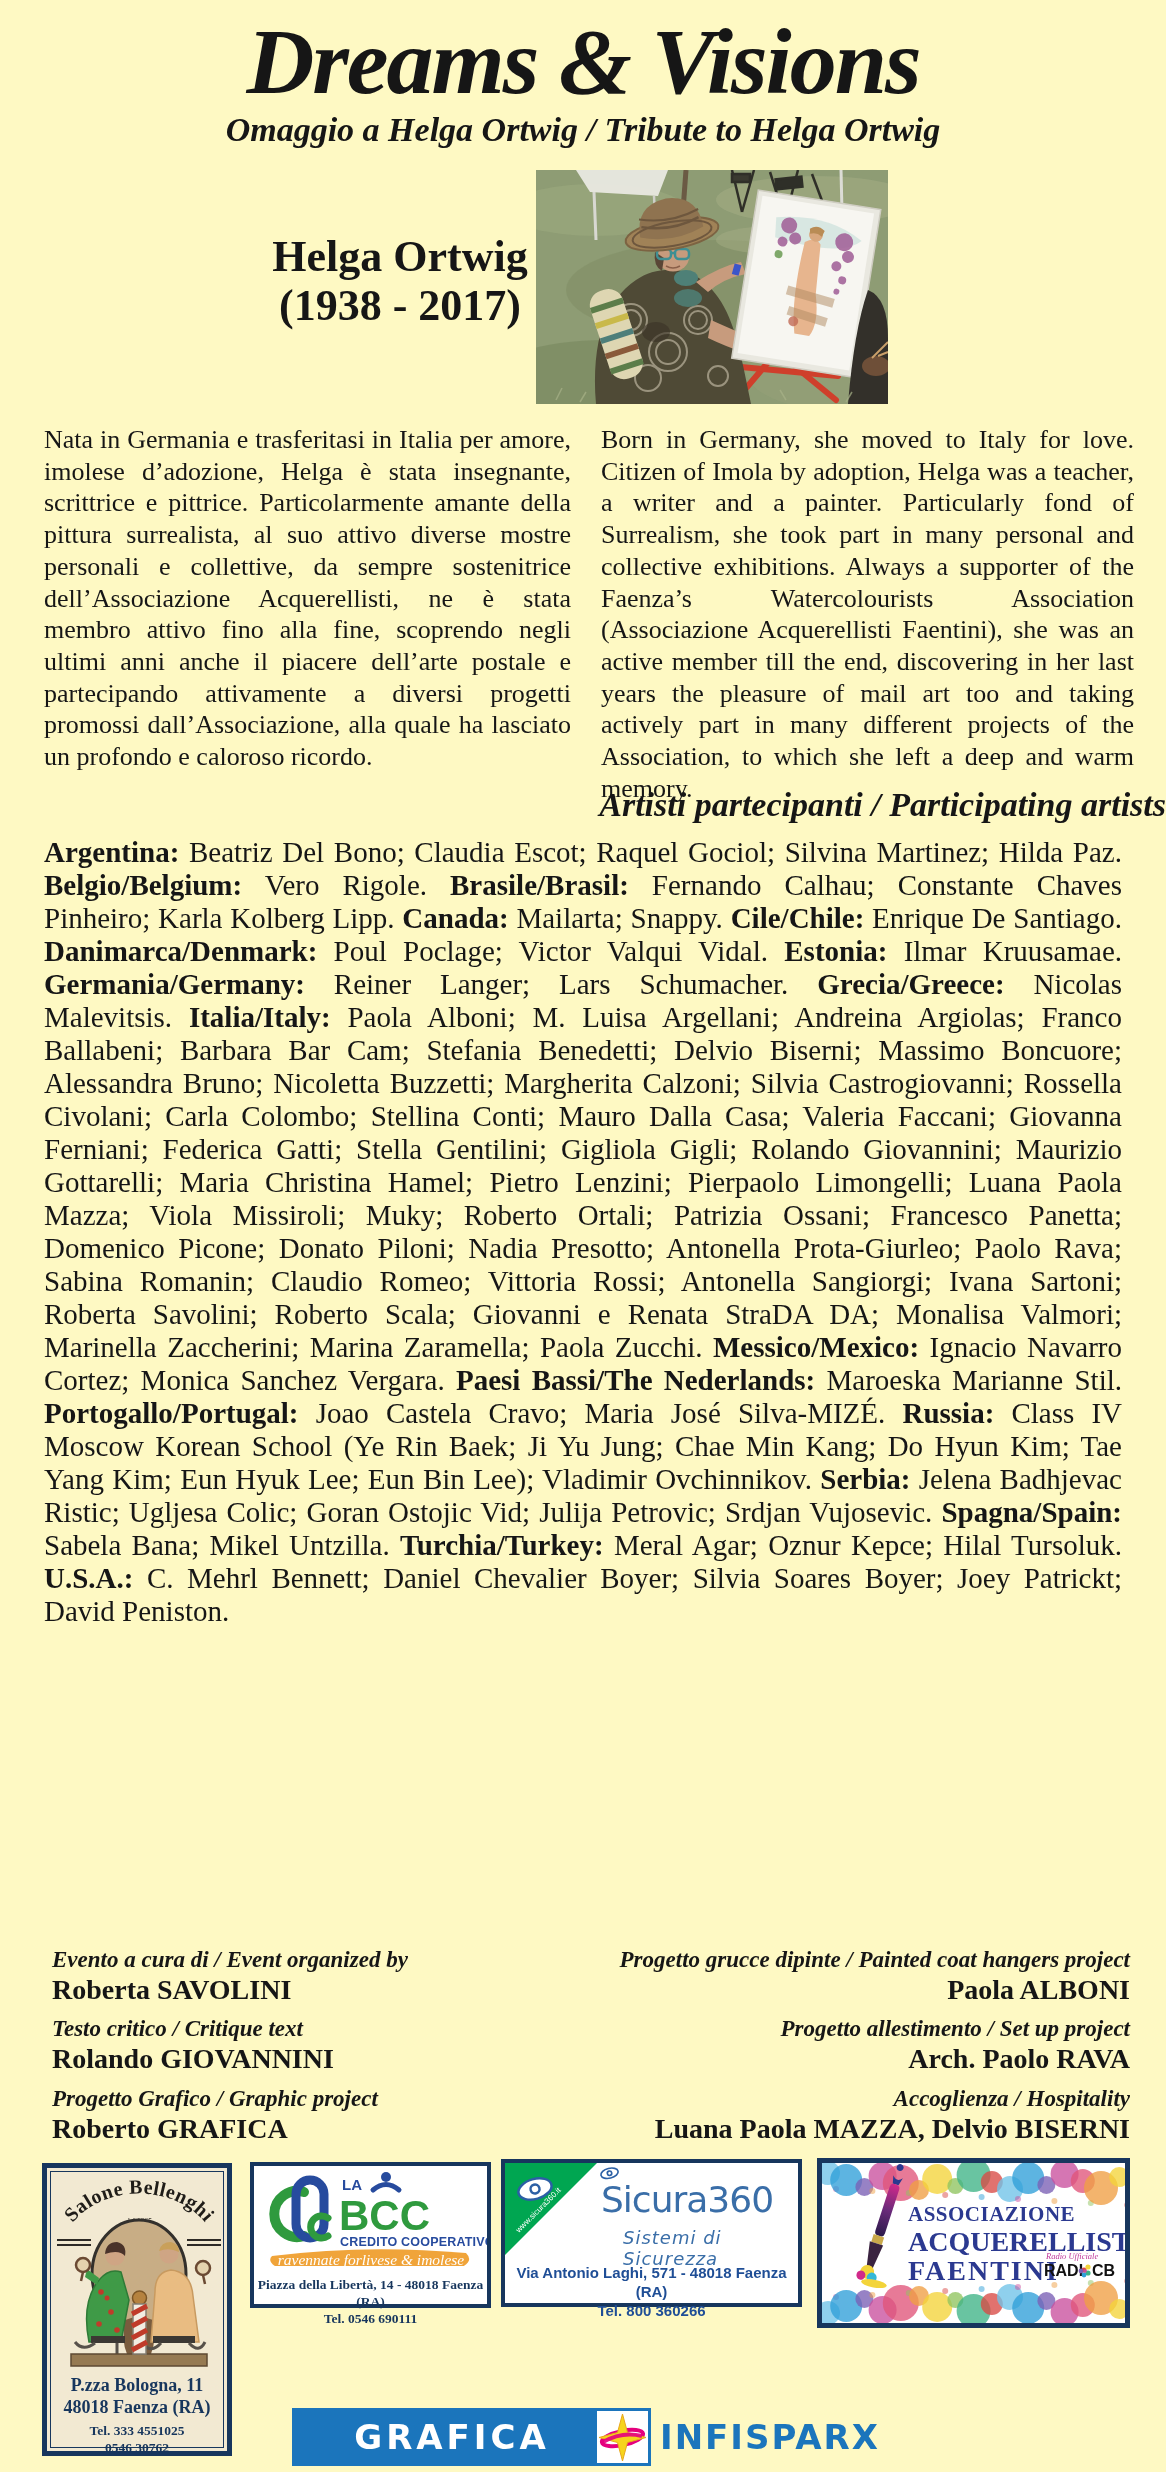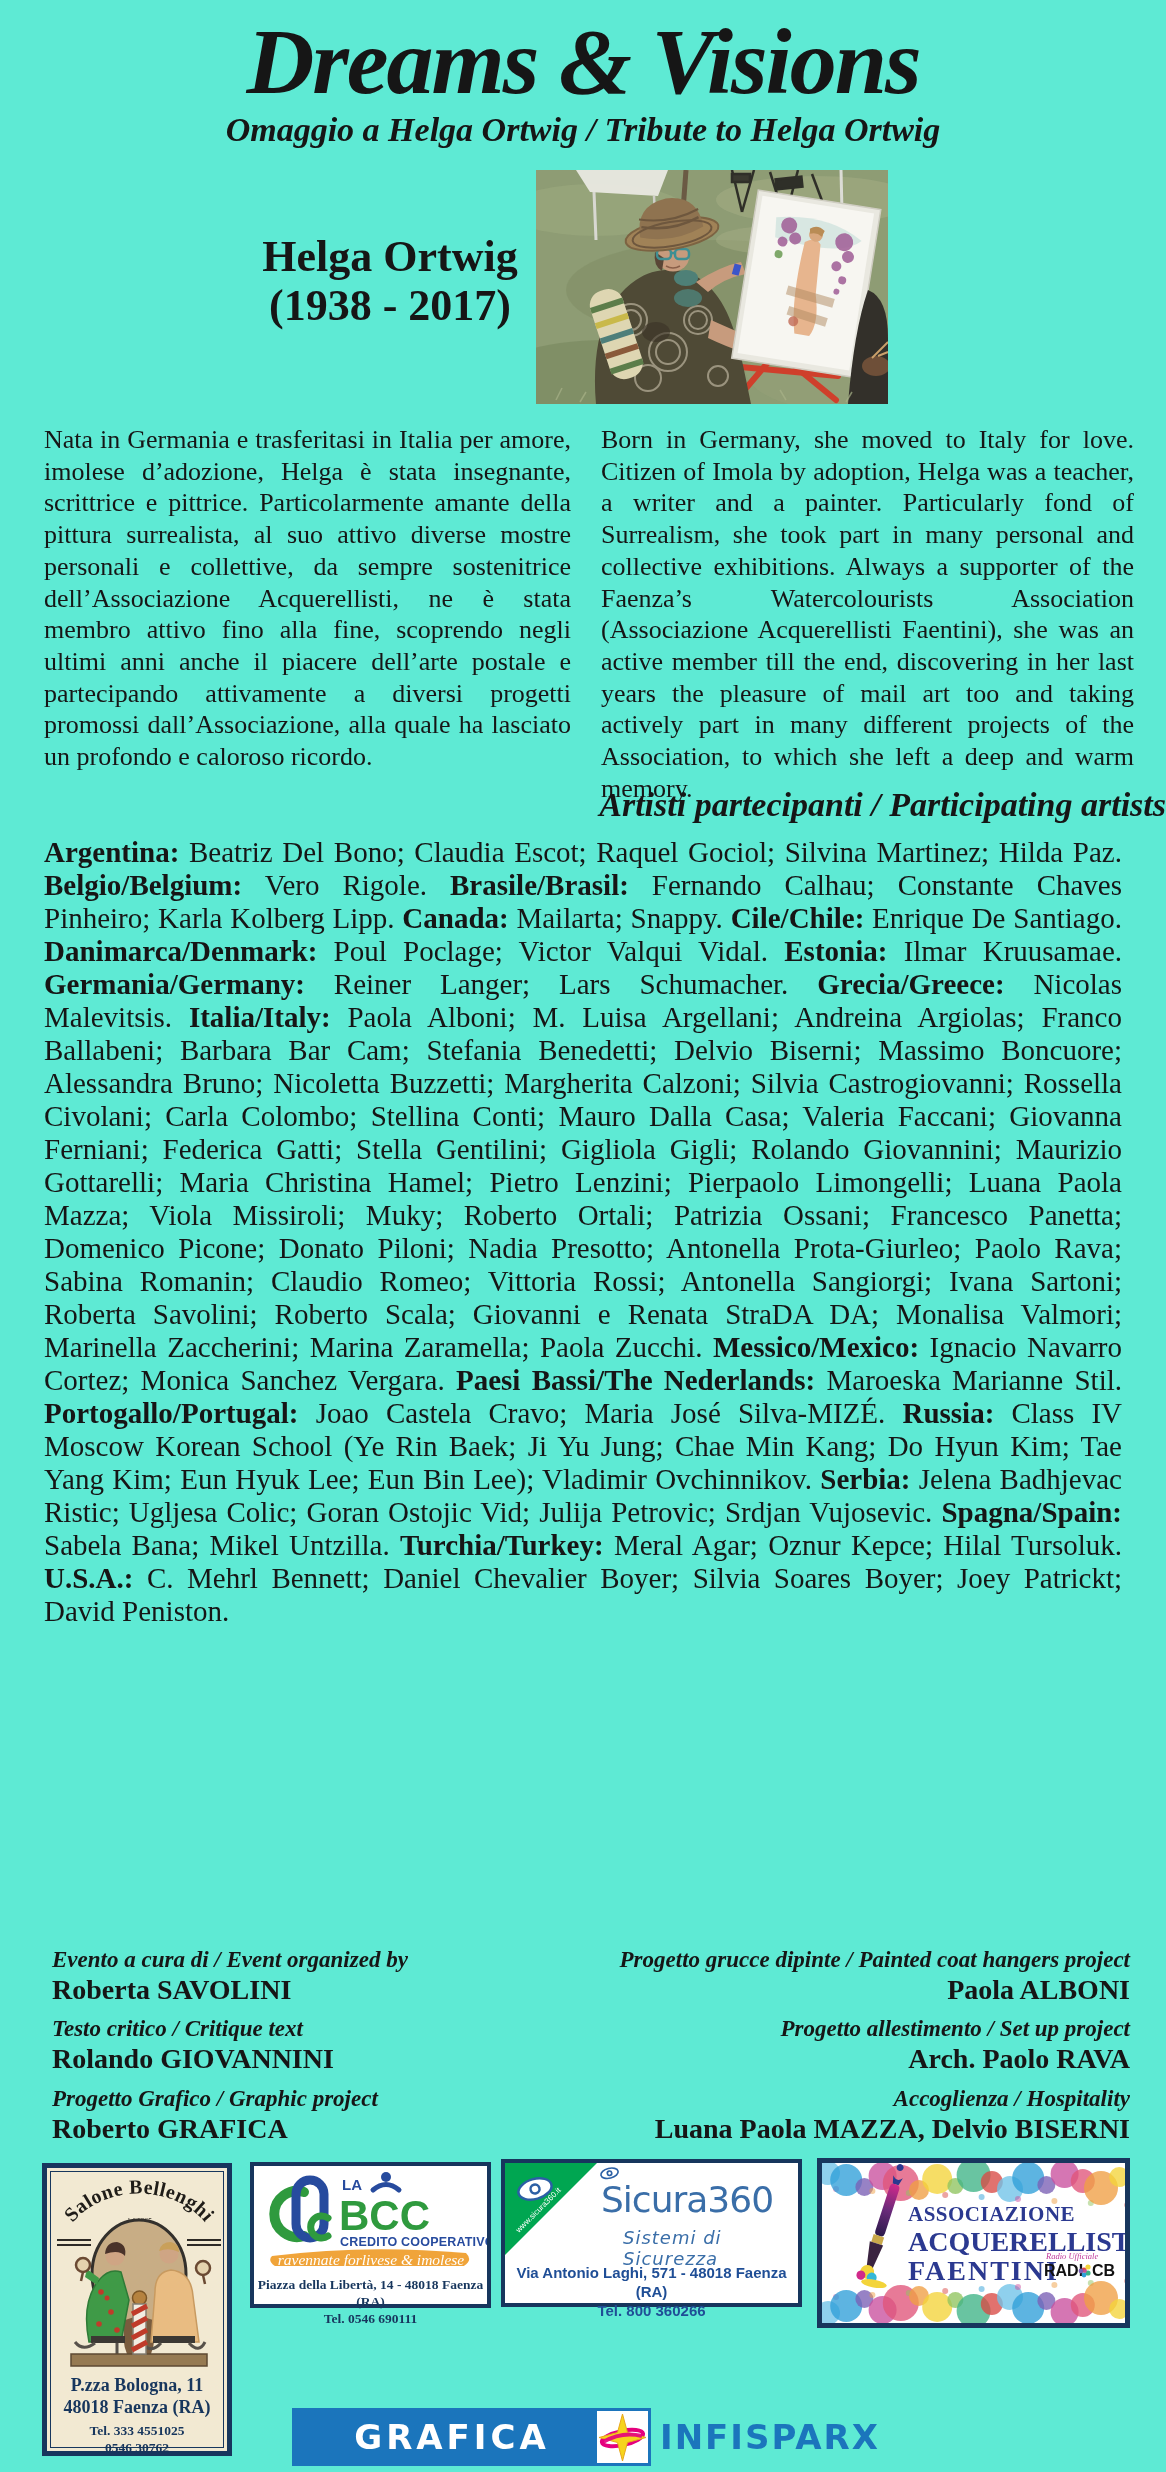--- a/index.html
+++ b/index.html
@@ -1,25 +1,25 @@
 <!DOCTYPE html>
 <html><head>
 <meta charset="utf-8">
 <style>
   html,body{margin:0;padding:0;background:#ffffff;}
-  .page{position:relative;width:1166px;height:2472px;background:#5eead4;overflow:hidden;
+  .page{position:relative;width:1166px;height:2472px;background:#fef9c3;overflow:hidden;
         font-family:"Liberation Serif",serif;color:#161616;}
   .abs{position:absolute;}
 
   .title{top:6px;left:0;width:1166px;text-align:center;
          font-size:94px;line-height:110px;font-weight:bold;font-style:italic;letter-spacing:-2px;}
   .subtitle{top:110px;left:0;width:1166px;text-align:center;
             font-size:34px;line-height:40px;font-weight:bold;font-style:italic;}
 
-  .hero-name{top:232px;left:160px;width:460px;text-align:center;
+  .hero-name{top:232px;left:170px;width:460px;text-align:center;
              font-size:44px;line-height:49px;font-weight:bold;}
   .photo-frame{top:170px;left:536px;width:352px;height:234px;}
 
   .bio{top:424px;font-size:26px;line-height:31.7px;text-align:justify;}
   .bio.it{left:44px;width:527px;}
   .bio.en{left:601px;width:533px;}
 
   .artists-heading{top:785px;left:0;width:1166px;text-align:right;
                    font-size:34px;line-height:40px;font-weight:bold;font-style:italic;}
   .artists{top:836px;left:44px;width:1078px;font-size:29px;line-height:33px;text-align:justify;}

